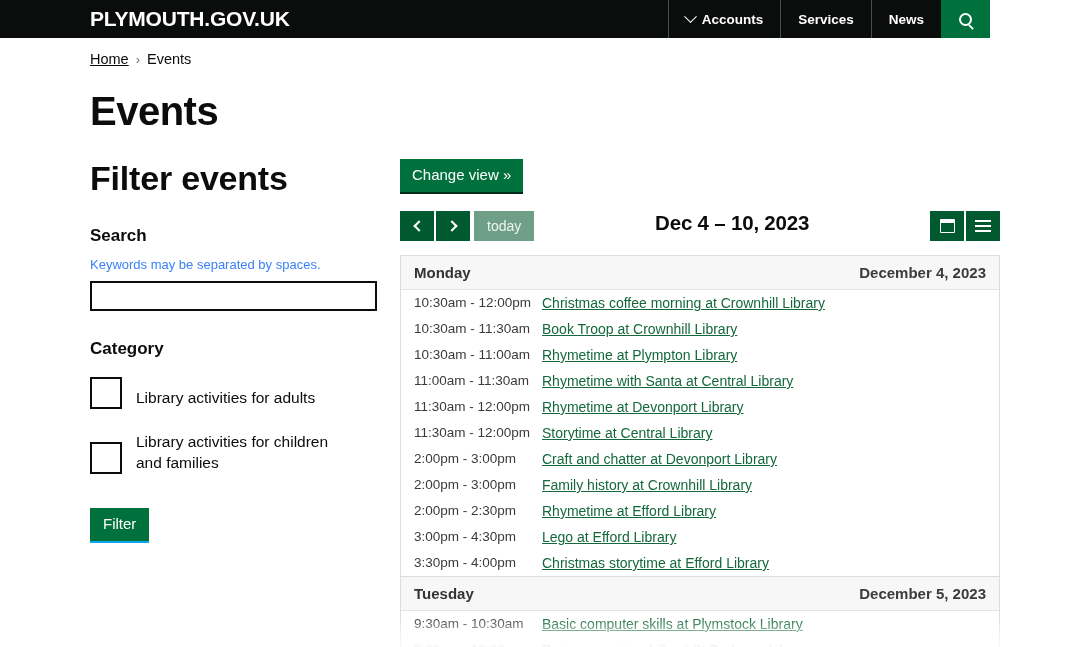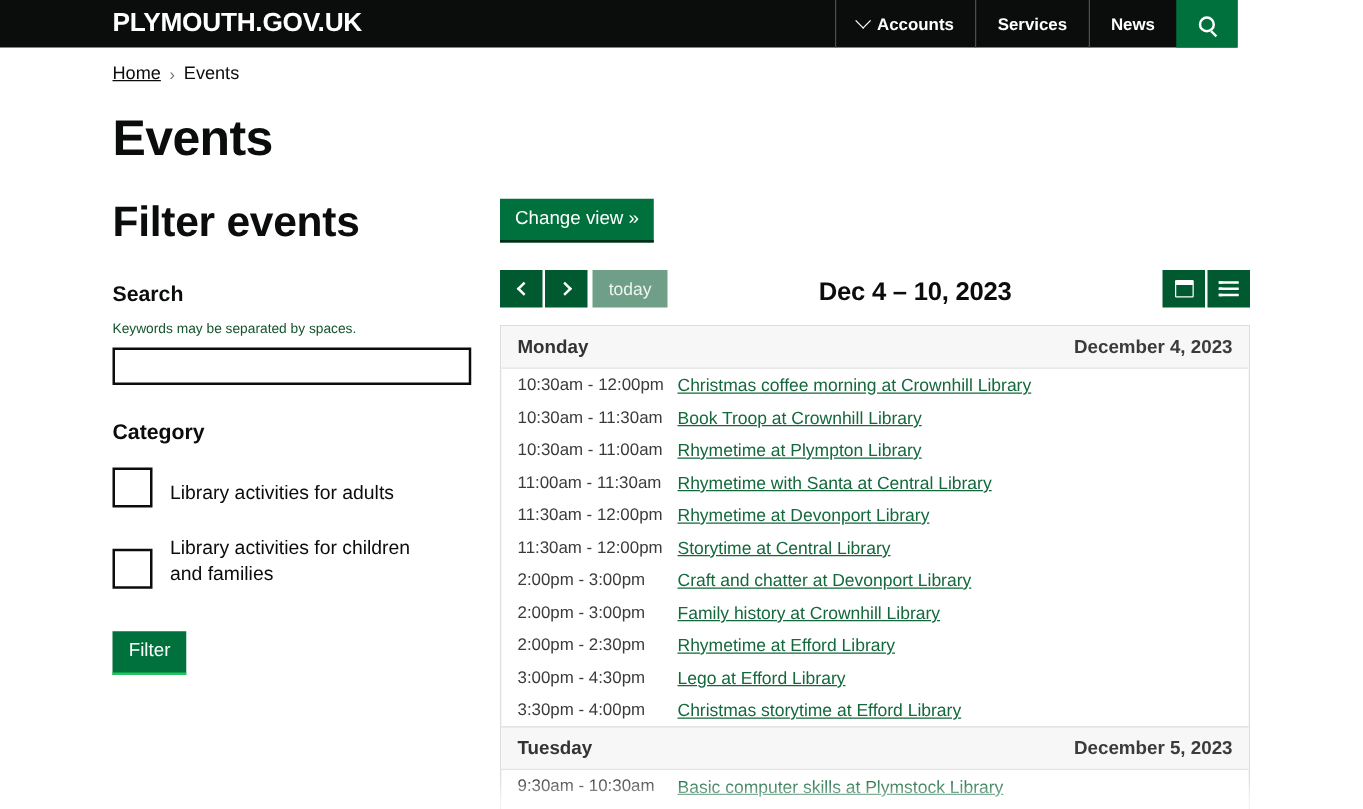--- a/index.html
+++ b/index.html
@@ -124,22 +124,22 @@
     font-weight: 700;
     margin: 0 0 0 0;
     letter-spacing: -0.2px;
   }
   h3.field-label {
     font-size: 17px;
     font-weight: 700;
     margin: 28px 0 0 0;
   }
   .hint {
-    font-size: 11px;
-    color: #14532d;
+    font-size: 13px;
+    color: #3b82f6;
     margin: 11px 0 8px 0;
   }
   .text-input {
     display: block;
     width: 287px;
     height: 30px;
     margin-top: 9px;
     border: 2px solid #0b0c0c;
     background: #fff;
     font-size: 15px;
@@ -165,21 +165,21 @@
     margin-left: 14px;
     line-height: 1.35;
     padding-top: 5px;
     max-width: 215px;
   }
   .btn-filter {
     margin-top: 34px;
     background: #00703c;
     color: #ffffff;
     border: none;
-    border-bottom: 2px solid #22c55e;
+    border-bottom: 2px solid #0ea5e9;
     font-size: 15px;
     font-family: "Liberation Sans", sans-serif;
     padding: 7px 13px 9px 13px;
     cursor: pointer;
   }
 
   
   .cal-col {
     flex: 1 1 auto;
     margin-left: 10px;
@@ -191,22 +191,22 @@
     color: #ffffff;
     border: none;
     border-bottom: 2px solid #002d18;
     font-size: 15px;
     font-family: "Liberation Sans", sans-serif;
     padding: 7px 12px 9px 12px;
     cursor: pointer;
   }
   .cal-toolbar {
     display: flex;
-    align-items: flex-end;
-    margin-top: 22px;
+    align-items: flex-start;
+    margin-top: 17px;
     height: 30px;
   }
   .nav-group { display: flex; gap: 2px; }
   .nav-btn {
     width: 34px; height: 30px;
     background: #00592f;
     border: none;
     color: #ffffff;
     display: flex;
     align-items: center;

